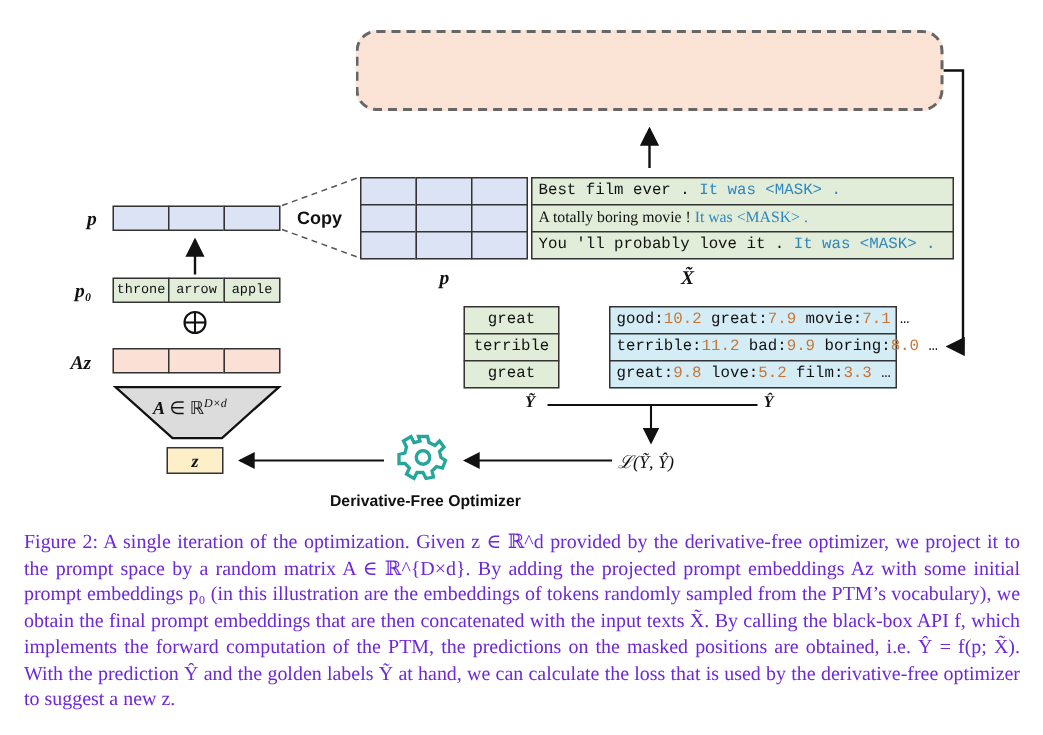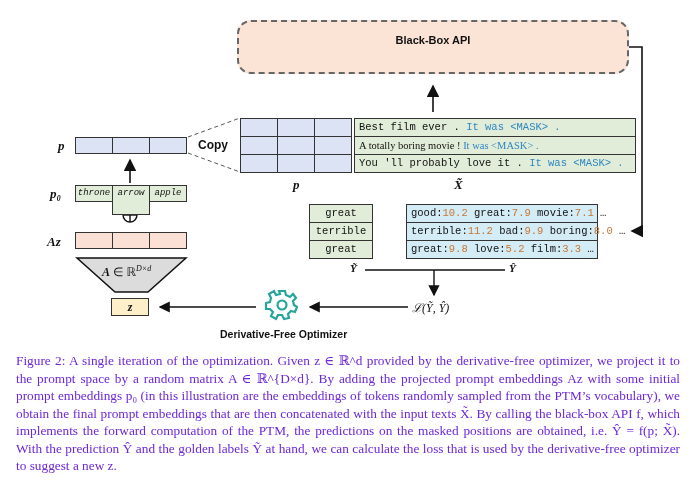--- a/index.html
+++ b/index.html
@@ -62,35 +62,34 @@
 
   <line x1="256" y1="307" x2="160" y2="307" stroke="#111" stroke-width="1.4" marker-end="url(#ah)"></line>
 
   <g transform="translate(282,304)" fill="none" stroke="#26a69a" stroke-width="2.2">
     <path d="M-3,-13 L3,-13 L4,-9 L8,-7 L11,-10 L14,-6 L11,-3 L12,1 L15,3 L13,8 L9,7 L6,10 L7,14 L2,15 L0,11 L-4,11 L-6,15 L-11,12 L-9,8 L-12,5 L-16,5 L-16,-1 L-12,-2 L-11,-6 L-13,-10 L-8,-13 L-6,-9 L-2,-10 Z"></path>
     <circle cx="0" cy="1" r="4.5"></circle>
   </g>
 </svg>
 
 <div class="abs api">
-  <div class="t t1">Black-Box API</div>
 </div>
 
 <div class="abs math lbl" style="left:58px;top:138px;">p</div>
 <div class="abs" style="left:75px;top:137px;display:flex;">
   <div class="cell blue" style="width:38px;height:17px;"></div>
   <div class="cell blue" style="width:38px;height:17px;margin-left:-1px;"></div>
   <div class="cell blue" style="width:38px;height:17px;margin-left:-1px;"></div>
 </div>
 <div class="abs" style="left:198px;top:138px;font-weight:bold;font-size:12px;">Copy</div>
 
 <div class="abs math lbl" style="left:50px;top:186px;">p₀</div>
-<div class="abs" style="left:75px;top:185px;display:flex;font-style:italic;">
+<div class="abs" style="left:75px;top:185px;display:flex;">
   <div class="cell green mono p0cell" style="width:38px;height:17px;">throne</div>
-  <div class="cell green mono p0cell" style="width:38px;height:30px;margin-left:-1px;">arrow</div>
+  <div class="cell green mono p0cell" style="width:38px;height:17px;margin-left:-1px;">arrow</div>
   <div class="cell green mono p0cell" style="width:38px;height:17px;margin-left:-1px;">apple</div>
 </div>
 
 <div class="abs math lbl" style="left:47px;top:234px;">Az</div>
 <div class="abs" style="left:75px;top:232px;display:flex;">
   <div class="cell pink" style="width:38px;height:17px;"></div>
   <div class="cell pink" style="width:38px;height:17px;margin-left:-1px;"></div>
   <div class="cell pink" style="width:38px;height:17px;margin-left:-1px;"></div>
 </div>
 <div class="abs" style="left:102px;top:264px;font-family:'Liberation Serif',serif;font-size:12px;">

